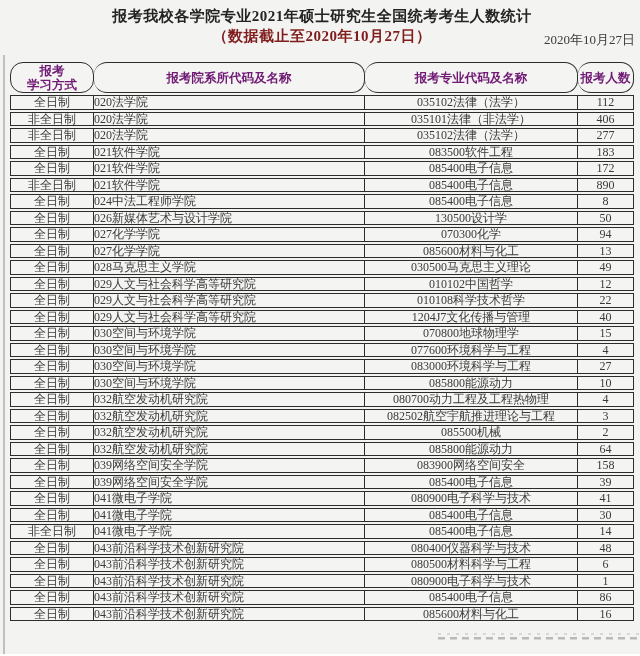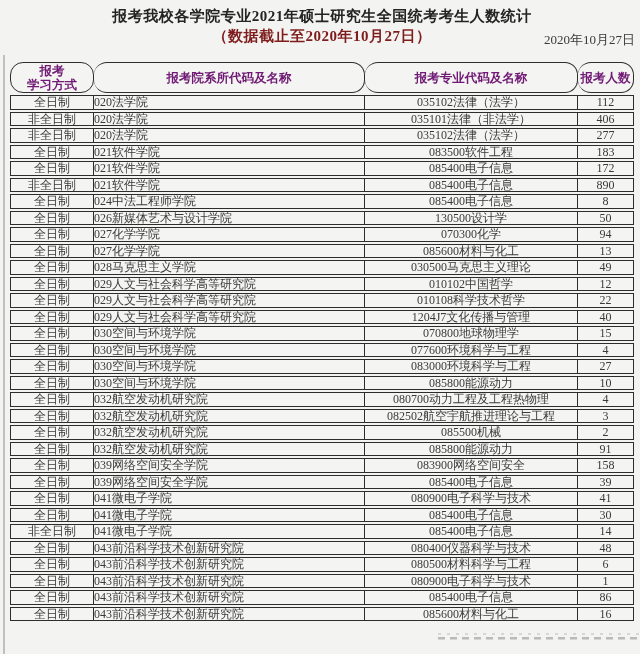--- a/index.html
+++ b/index.html
@@ -269,21 +269,21 @@
         <tr>
           <td class="c-mode">全日制</td>
           <td class="c-dept">032航空发动机研究院</td>
           <td class="c-major">085500机械</td>
           <td class="c-count">2</td>
         </tr>
         <tr>
           <td class="c-mode">全日制</td>
           <td class="c-dept">032航空发动机研究院</td>
           <td class="c-major">085800能源动力</td>
-          <td class="c-count">91</td>
+          <td class="c-count">64</td>
         </tr>
         <tr>
           <td class="c-mode">全日制</td>
           <td class="c-dept">039网络空间安全学院</td>
           <td class="c-major">083900网络空间安全</td>
           <td class="c-count">158</td>
         </tr>
         <tr>
           <td class="c-mode">全日制</td>
           <td class="c-dept">039网络空间安全学院</td>

